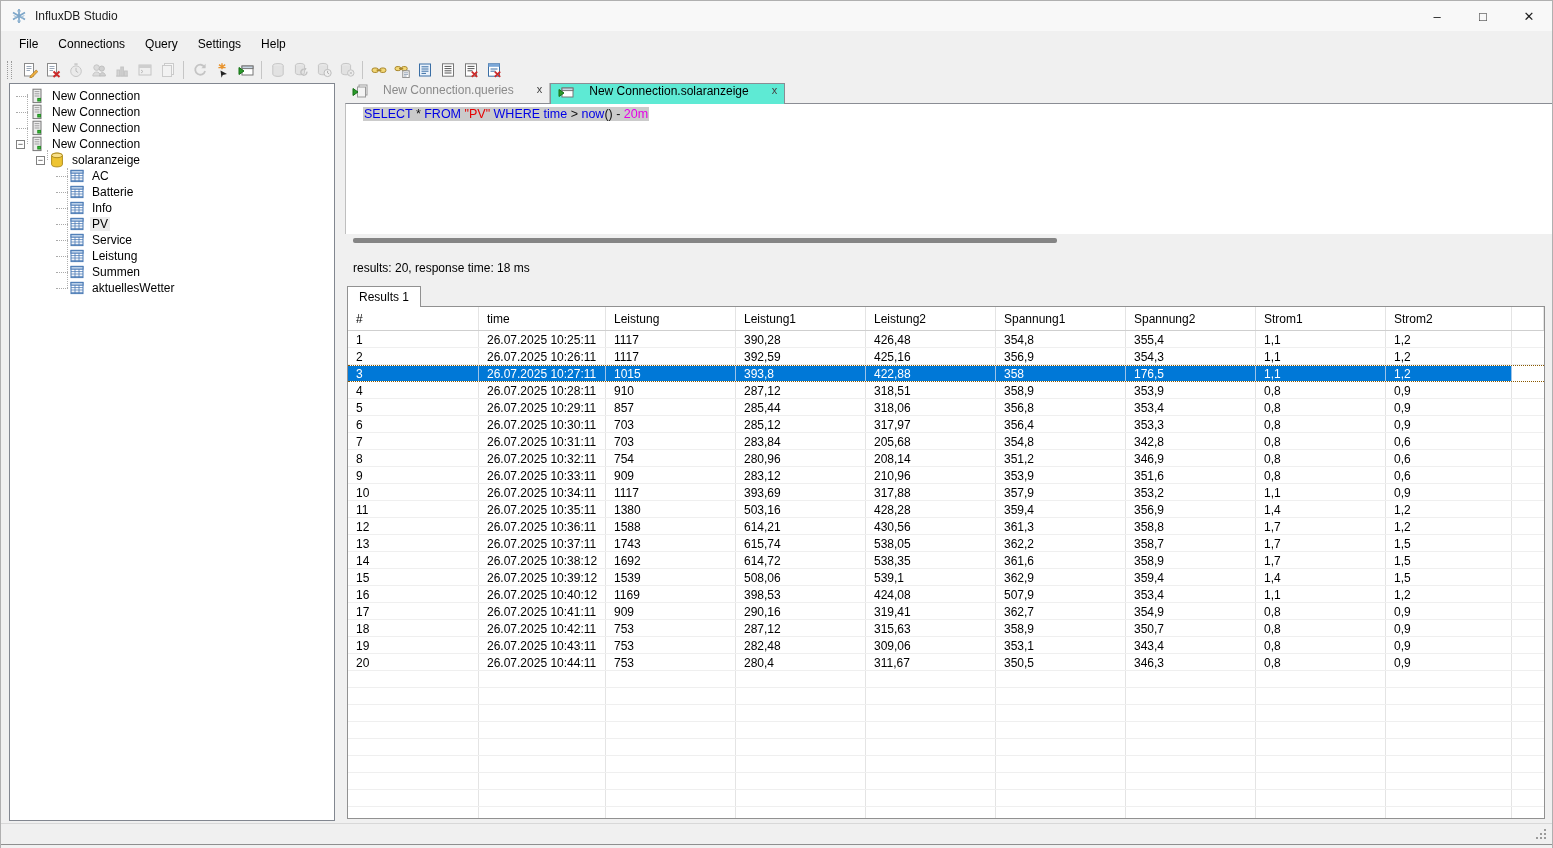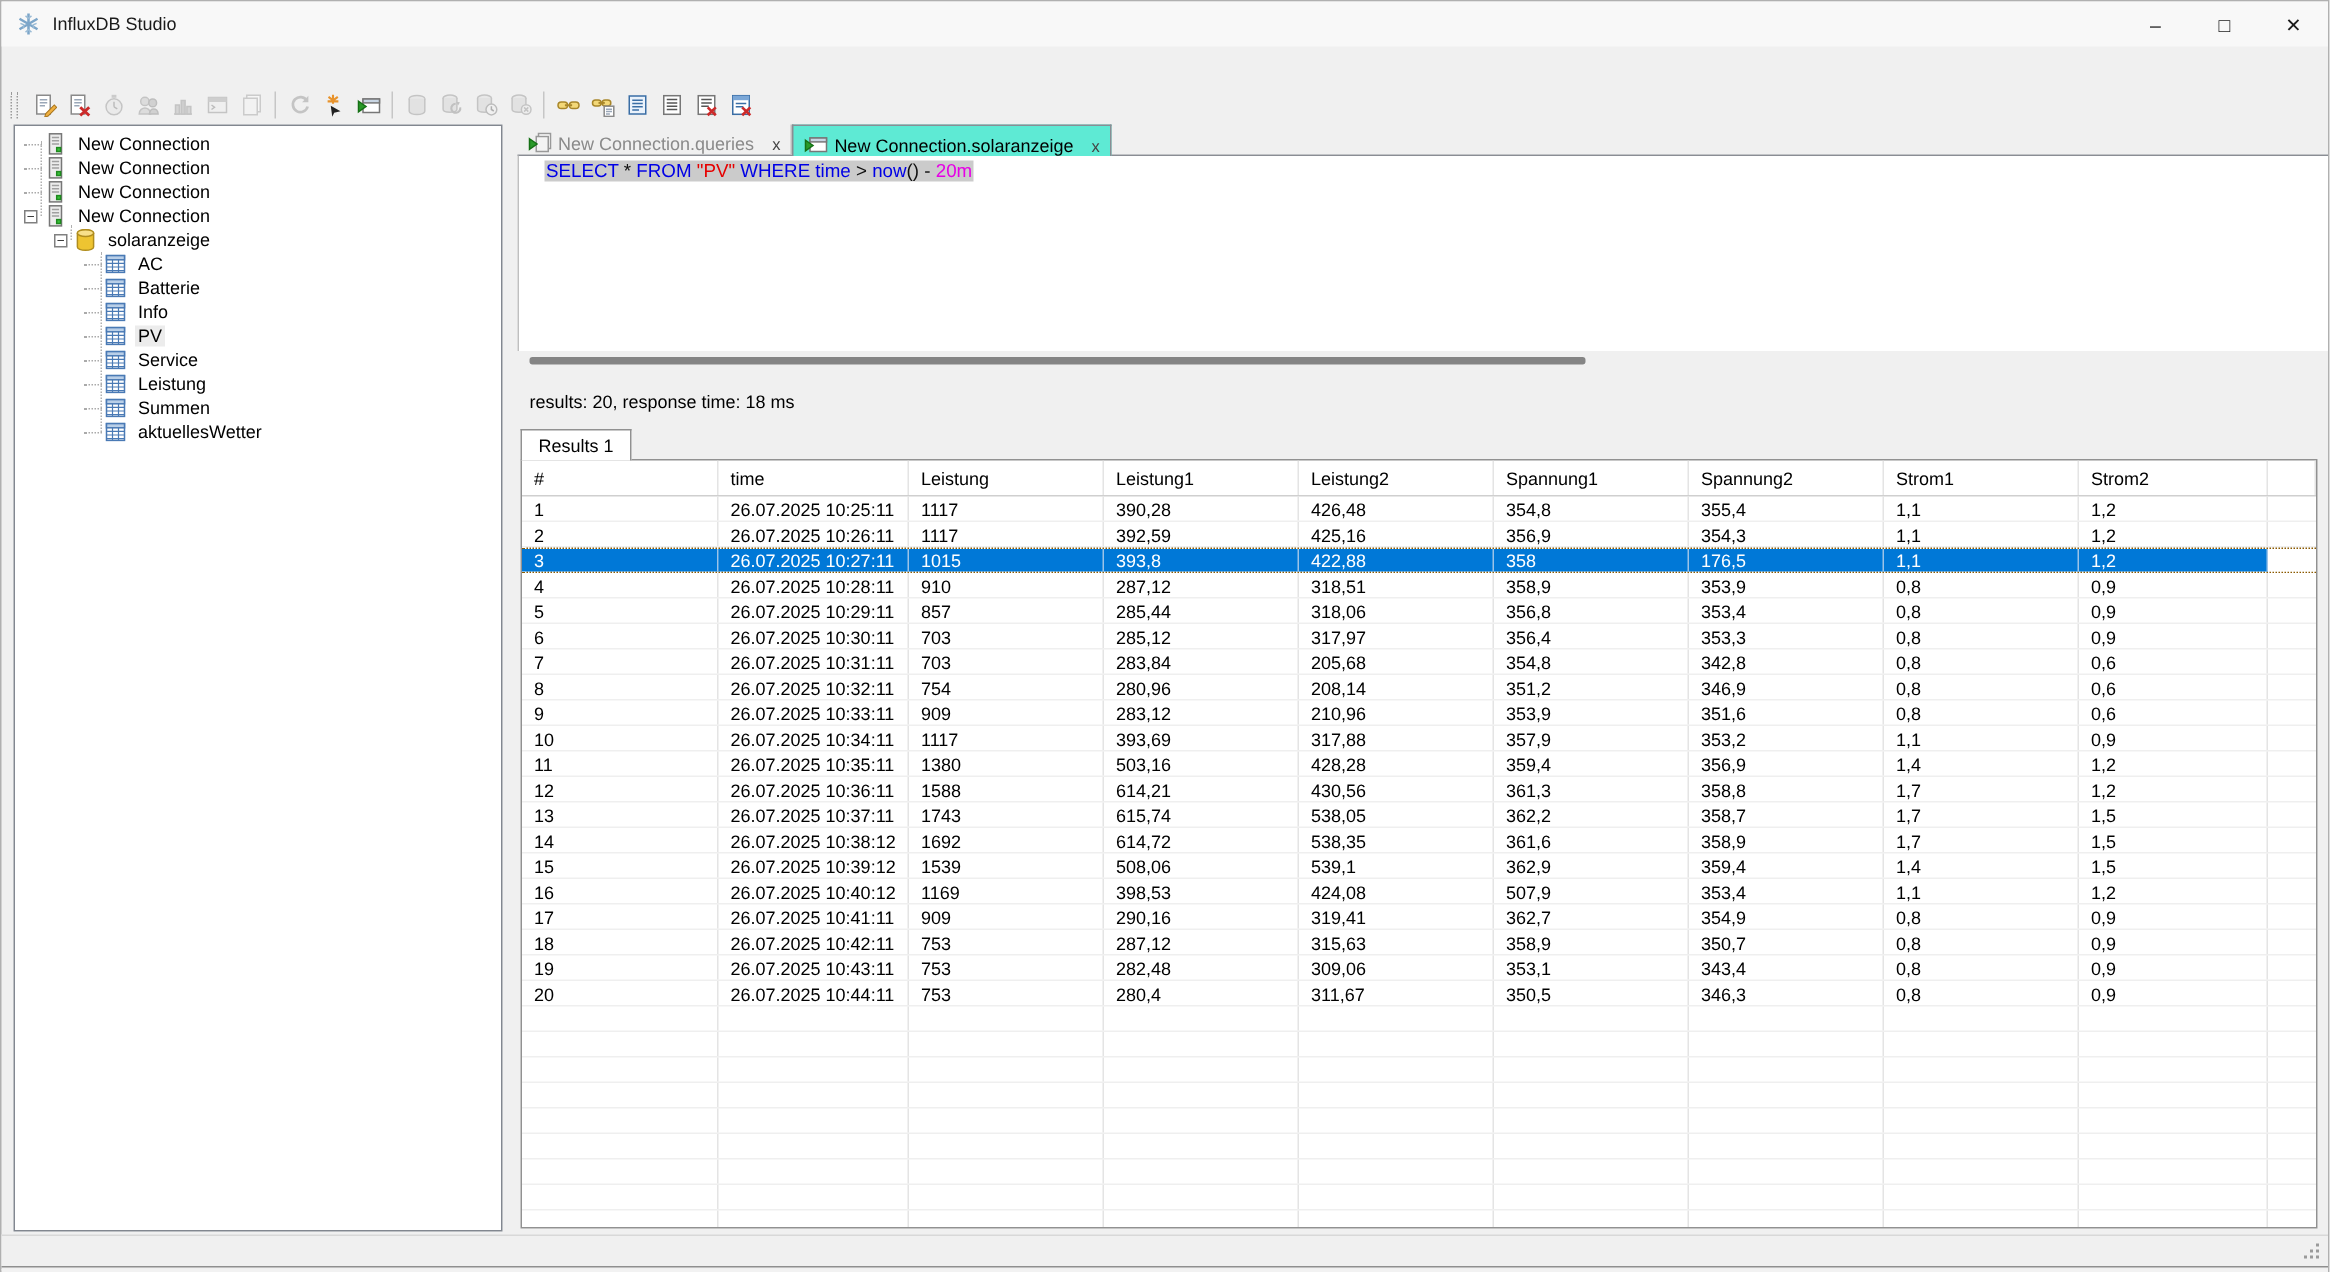--- a/index.html
+++ b/index.html
@@ -33,21 +33,21 @@
   .t-stub { display:inline-block; width:12px; height:1px; border-top:1px dotted #aaa; margin-right:1px; }
   .expand-box { width:9px; height:9px; border:1px solid #808080; background:#fff; font-size:9px; line-height:7px; text-align:center; color:#333; margin-right:4px; flex:none; }
   .tree-ic { width:16px; height:16px; margin-right:5px; flex:none; }
   .tree-ic svg { width:16px; height:16px; display:block; }
   .tree-label { padding:0 2px; }
   .tree-label.hl { background:#ececec; }
   .guide { position:absolute; width:0; border-left:1px dotted #b0b0b0; z-index:1; }
   
   .main { position:absolute; left:344px; top:82px; right:0; height:738px; }
   .tabstrip { height:20px; display:flex; align-items:flex-end; position:relative; z-index:3; }
-  .tab { height:20px; display:flex; align-items:flex-end; padding:0 7px; gap:4px; font-size:12px; }
+  .tab { height:20px; display:flex; align-items:flex-start; padding:0 7px; gap:15px; font-size:12px; }
   .tab .ic { width:16px; height:16px; }
   .tab.inactive { color:#8a8a8a; border-right:1px solid #bcbcbc; }
   .tab.active { background:#5eead4; border:1px solid #8a8d94; border-bottom:none; height:21px; margin-bottom:-1px; color:#000; }
   .tab-close { margin-left:8px; font-size:11px; color:#444; }
   
   .editor { position:absolute; left:0; right:0; top:20px; height:131px; background:#fff; border-top:1px solid #8a8d94; border-left:1px solid #bfbfbf; padding:3px 0 0 17px; font-size:12.5px; z-index:2; }
   .query-line { display:inline-block; background:#cbcbcb; white-space:pre; padding:0 1px; }
   .kw { color:#0000e6; } .str { color:#e60000; } .num { color:#e600e6; } .pl { color:#101010; }
   .hscroll { position:absolute; left:0; right:0; top:151px; height:14px; background:#f0f0f0; }
   .hscroll-thumb { position:absolute; left:8px; top:4px; width:704px; height:5px; background:#858585; border-radius:2px; }
@@ -83,20 +83,27 @@
         </svg>
     </span>
     <span class="title-text">InfluxDB Studio</span>
     <div class="win-controls">
       <button class="win-btn">–</button>
       <button class="win-btn">□</button>
       <button class="win-btn">✕</button>
     </div>
   </div>
 
+  <div class="menubar">
+      <button class="menu-item">File</button>
+      <button class="menu-item">Connections</button>
+      <button class="menu-item">Query</button>
+      <button class="menu-item">Settings</button>
+      <button class="menu-item">Help</button>
+    </div>
 
   <div class="toolbar">
       <span class="tb-grip"></span>
       <button class="tbtn">
         <span class="ic">
           <svg viewBox="0 0 16 16">
             <rect x="2.5" y="1.5" width="9" height="12.5" fill="#fff" stroke="#8a8a8a"></rect>
             <path d="M4.5 4.5h5M4.5 6.5h5M4.5 8.5h3.5" stroke="#9aa7b8" fill="none"></path>
             <path d="M8.5 13.8L14.2 8l1.6 1.6-5.7 5.8-2.3.7z" fill="#f0b040" stroke="#a8741a" stroke-width=".7"></path>
           </svg>

